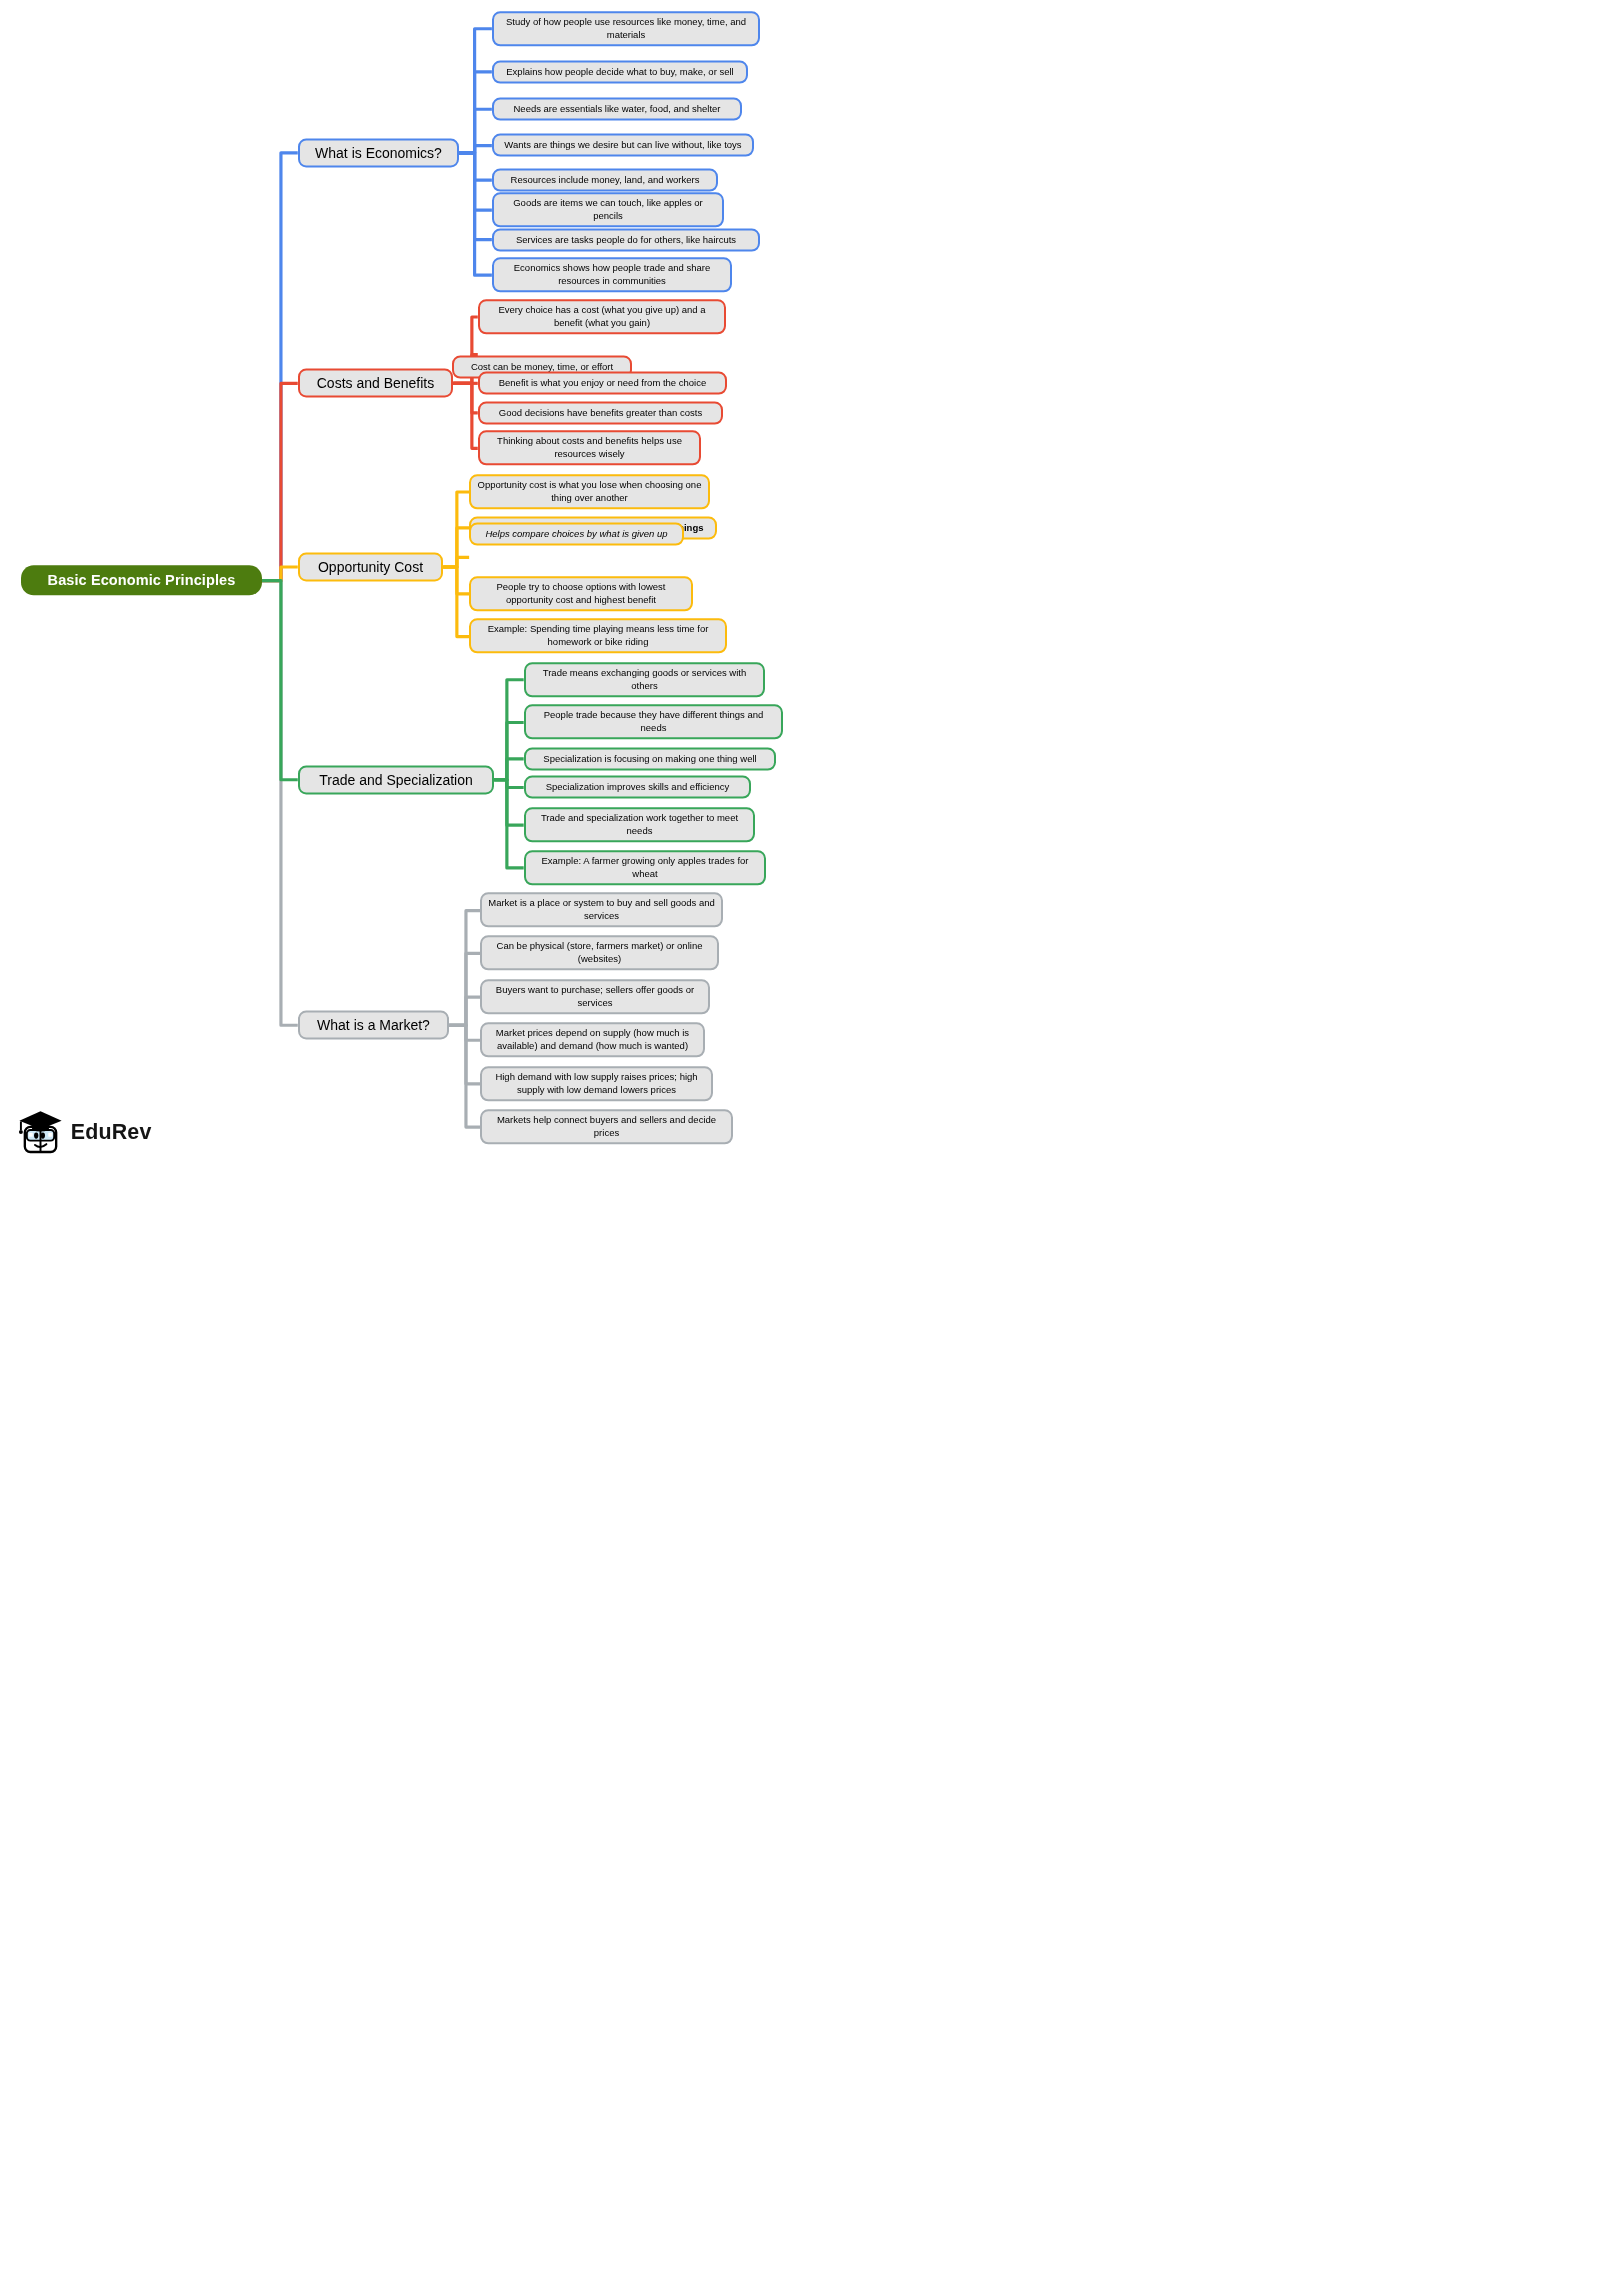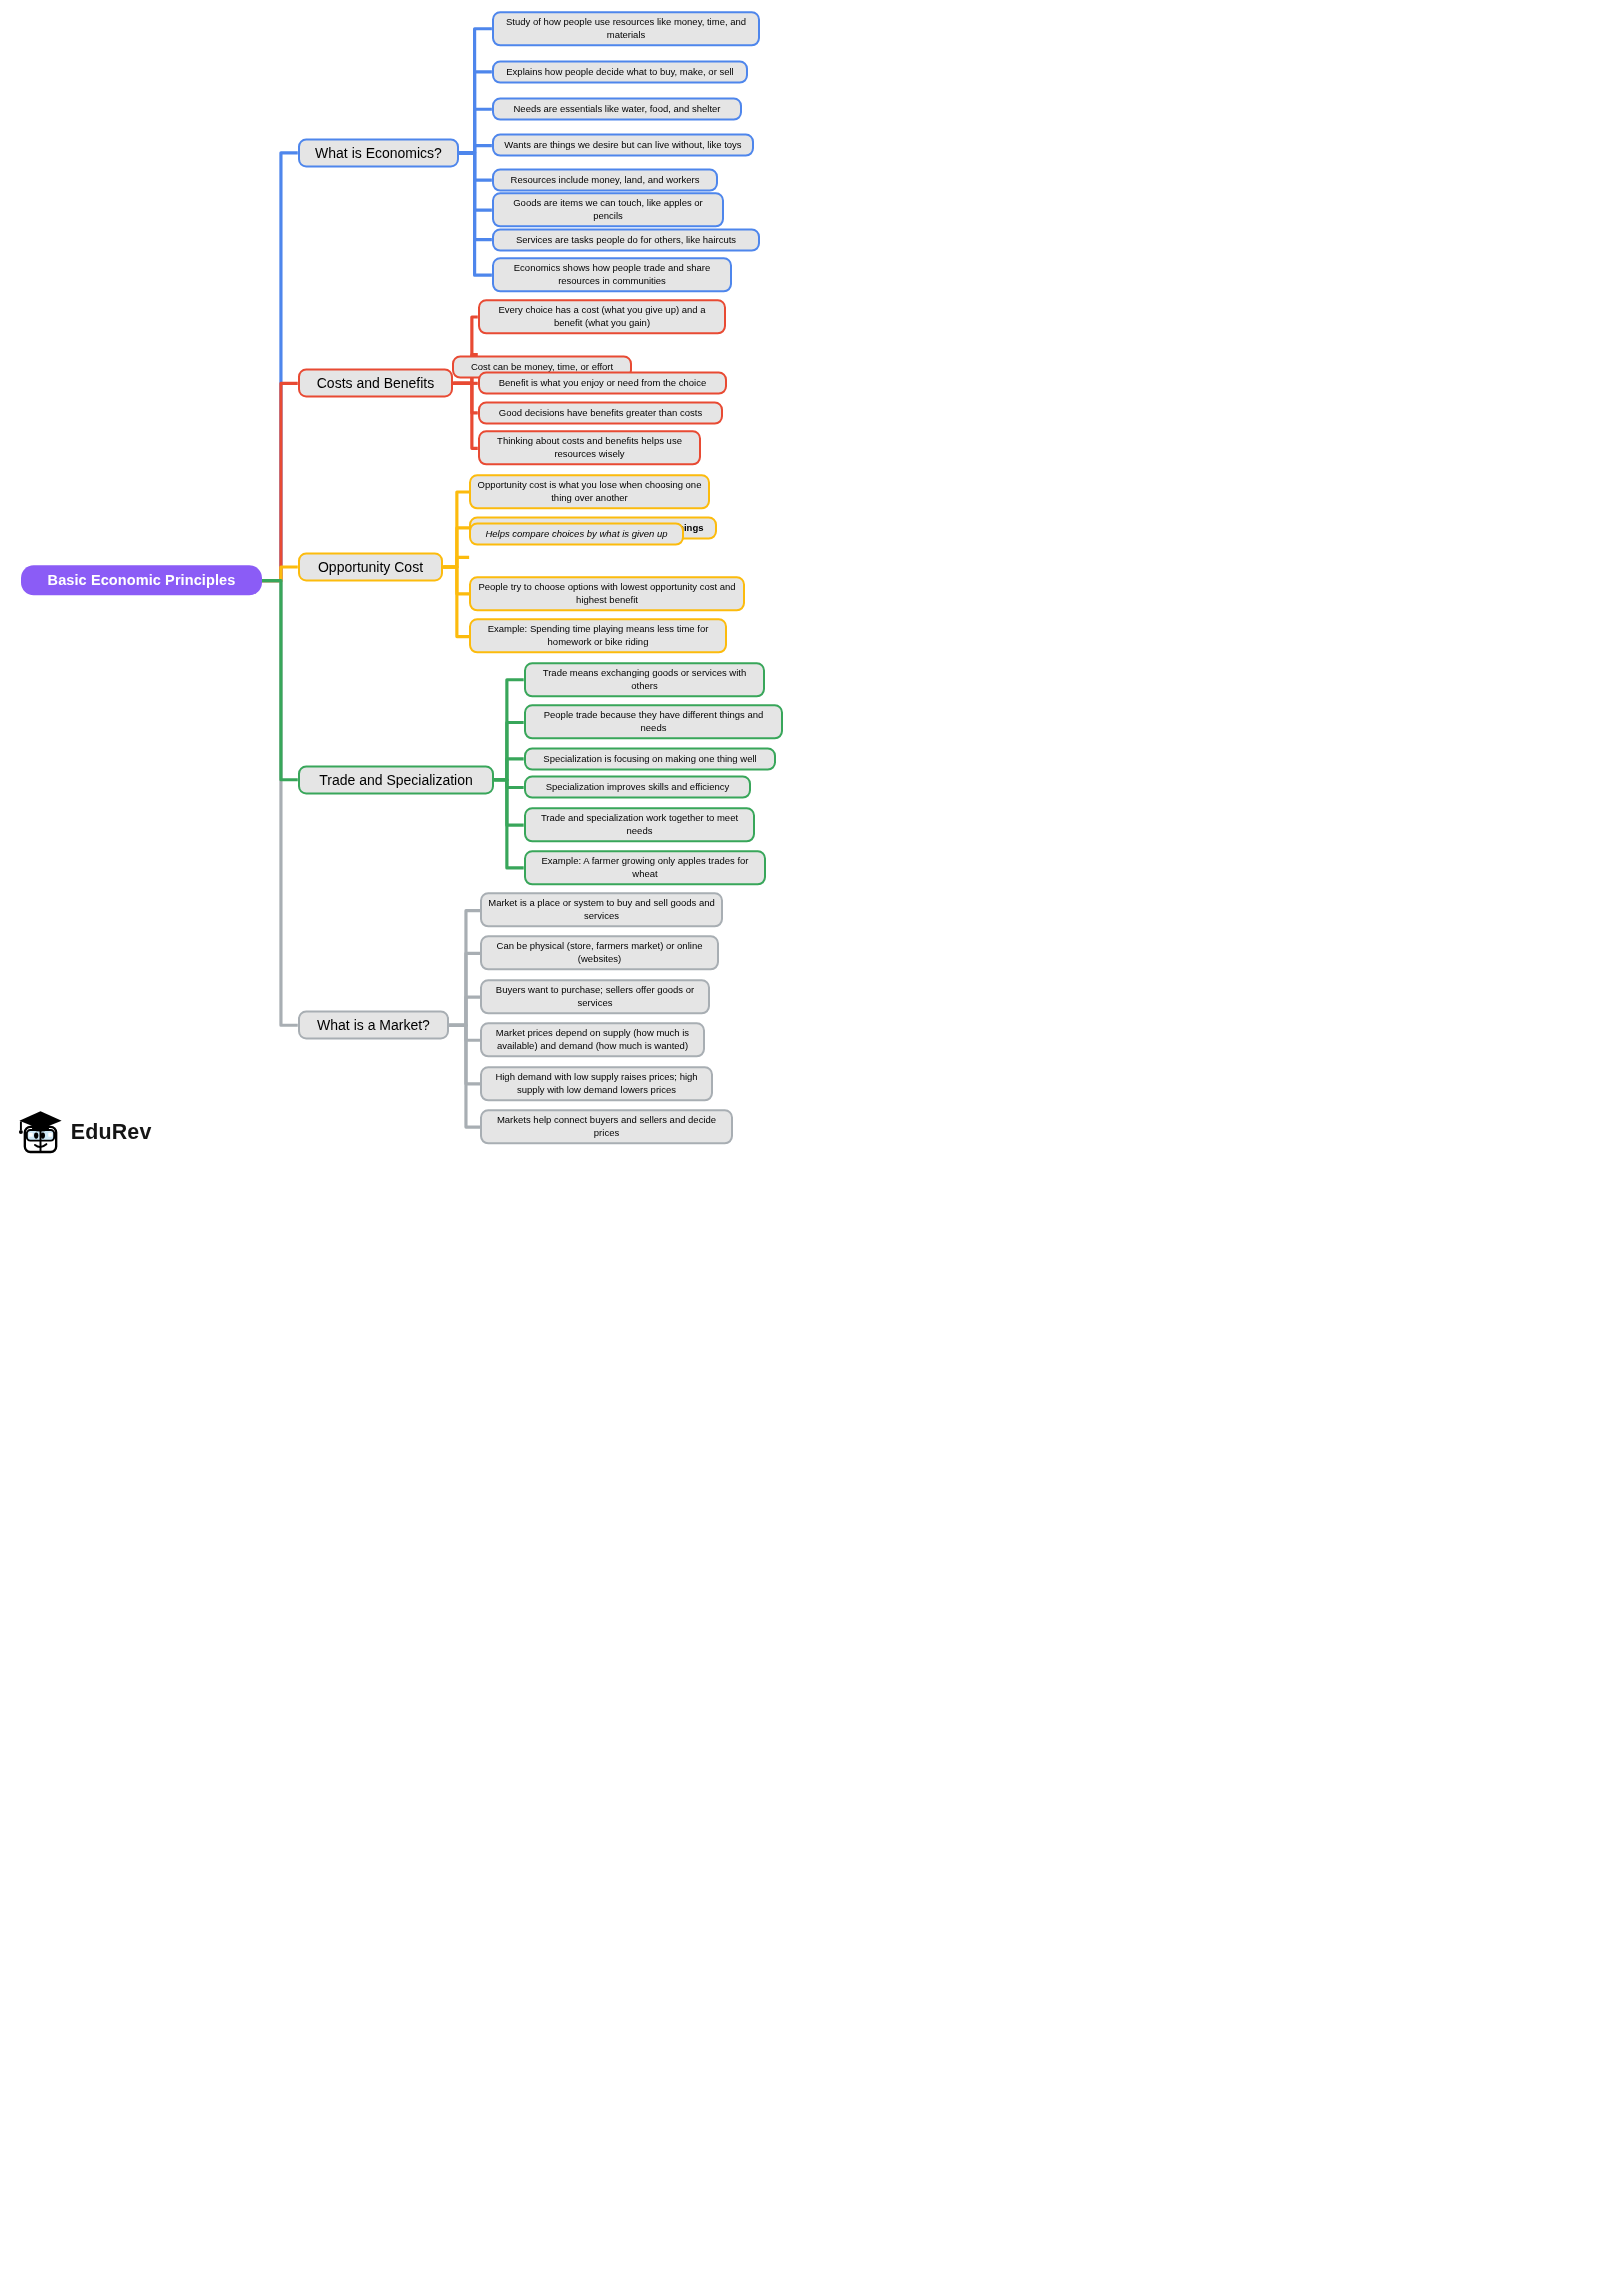--- a/index.html
+++ b/index.html
@@ -66,21 +66,21 @@
       <path d="M 1087 1715 H 1115 V 1815 H 1152" stroke="#38a65a" stroke-width="7" fill="none" stroke-linejoin="round"></path>
       <path d="M 1087 1715 H 1115 V 1909 H 1152" stroke="#38a65a" stroke-width="7" fill="none" stroke-linejoin="round"></path>
       <path d="M 988 2255 H 1025 V 2003 H 1056" stroke="#a8aeb3" stroke-width="7" fill="none" stroke-linejoin="round"></path>
       <path d="M 988 2255 H 1025 V 2097 H 1056" stroke="#a8aeb3" stroke-width="7" fill="none" stroke-linejoin="round"></path>
       <path d="M 988 2255 H 1025 V 2193 H 1056" stroke="#a8aeb3" stroke-width="7" fill="none" stroke-linejoin="round"></path>
       <path d="M 988 2255 H 1025 V 2288 H 1056" stroke="#a8aeb3" stroke-width="7" fill="none" stroke-linejoin="round"></path>
       <path d="M 988 2255 H 1025 V 2384 H 1056" stroke="#a8aeb3" stroke-width="7" fill="none" stroke-linejoin="round"></path>
       <path d="M 988 2255 H 1025 V 2479 H 1056" stroke="#a8aeb3" stroke-width="7" fill="none" stroke-linejoin="round"></path>
     </svg>
 
-  <div class="node root" id="root" style="left: 21px; top: 580px; width: 241px; background: #8b5cf6; color: rgb(255, 255, 255);">Basic Economic Principles</div>
+  <div class="node root" id="root" style="left: 21px; top: 580px; width: 241px; background: #4d7c0f; color: rgb(255, 255, 255);">Basic Economic Principles</div>
 
   <div class="node branch" style="left: 298px; top: 153px; width: 161px; border-color: rgb(78, 134, 236);">What is Economics?</div>
   <div class="node branch" style="left: 298px; top: 383px; width: 155px; border-color: rgb(232, 74, 51);">Costs and Benefits</div>
   <div class="node branch" style="left: 298px; top: 567px; width: 145px; border-color: rgb(252, 187, 13);">Opportunity Cost</div>
   <div class="node branch" style="left: 298px; top: 780px; width: 196px; border-color: rgb(56, 166, 90);">Trade and Specialization</div>
   <div class="node branch" style="left: 298px; top: 1025px; width: 151px; border-color: rgb(168, 174, 179);">What is a Market?</div>
 
   <div class="node leaf" style="left: 492px; top: 29px; width: 268px; border-color: rgb(78, 134, 236);">Study of how people use resources like money, time, and materials</div>
   <div class="node leaf" style="left: 492px; top: 72px; width: 256px; border-color: rgb(78, 134, 236);">Explains how people decide what to buy, make, or sell</div>
   <div class="node leaf" style="left: 492px; top: 109px; width: 250px; border-color: rgb(78, 134, 236);">Needs are essentials like water, food, and shelter</div>
@@ -92,21 +92,21 @@
 
   <div class="node leaf" style="left: 478px; top: 317px; width: 248px; border-color: rgb(232, 74, 51);">Every choice has a cost (what you give up) and a benefit (what you gain)</div>
   <div class="node leaf" style="left: 452px; top: 355px; width: 180px; border-color: rgb(232, 74, 51); margin-top: 12px;">Cost can be money, time, or effort</div>
   <div class="node leaf" style="left: 478px; top: 383px; width: 249px; border-color: rgb(232, 74, 51);">Benefit is what you enjoy or need from the choice</div>
   <div class="node leaf" style="left: 478px; top: 413px; width: 245px; border-color: rgb(232, 74, 51);">Good decisions have benefits greater than costs</div>
   <div class="node leaf" style="left: 478px; top: 448px; width: 223px; border-color: rgb(232, 74, 51);">Thinking about costs and benefits helps use resources wisely</div>
 
   <div class="node leaf" style="left: 469px; top: 492px; width: 241px; border-color: rgb(252, 187, 13);">Opportunity cost is what you lose when choosing one thing over another</div>
   <div class="node leaf" style="left: 469px; top: 528px; width: 248px; border-color: rgb(252, 187, 13); font-weight: bold;">Includes money, time, fun, or other valued things</div>
   <div class="node leaf" style="left: 469px; top: 534px; width: 215px; border-color: rgb(252, 187, 13); font-style: italic;">Helps compare choices by what is given up</div>
-  <div class="node leaf" style="left: 469px; top: 594px; width: 276px; border-color: rgb(252, 187, 13);">People try to choose options with lowest opportunity cost and highest benefit</div>
+  <div class="node leaf" style="left: 469px; top: 594px; width: 224px; border-color: rgb(252, 187, 13);">People try to choose options with lowest opportunity cost and highest benefit</div>
   <div class="node leaf" style="left: 469px; top: 636px; width: 258px; border-color: rgb(252, 187, 13);">Example: Spending time playing means less time for homework or bike riding</div>
 
   <div class="node leaf" style="left: 524px; top: 680px; width: 241px; border-color: rgb(56, 166, 90);">Trade means exchanging goods or services with others</div>
   <div class="node leaf" style="left: 524px; top: 722px; width: 259px; border-color: rgb(56, 166, 90);">People trade because they have different things and needs</div>
   <div class="node leaf" style="left: 524px; top: 759px; width: 252px; border-color: rgb(56, 166, 90);">Specialization is focusing on making one thing well</div>
   <div class="node leaf" style="left: 524px; top: 787px; width: 227px; border-color: rgb(56, 166, 90);">Specialization improves skills and efficiency</div>
   <div class="node leaf" style="left: 524px; top: 825px; width: 231px; border-color: rgb(56, 166, 90);">Trade and specialization work together to meet needs</div>
   <div class="node leaf" style="left: 524px; top: 868px; width: 242px; border-color: rgb(56, 166, 90);">Example: A farmer growing only apples trades for wheat</div>
 
   <div class="node leaf" style="left: 480px; top: 910px; width: 243px; border-color: rgb(168, 174, 179);">Market is a place or system to buy and sell goods and services</div>

